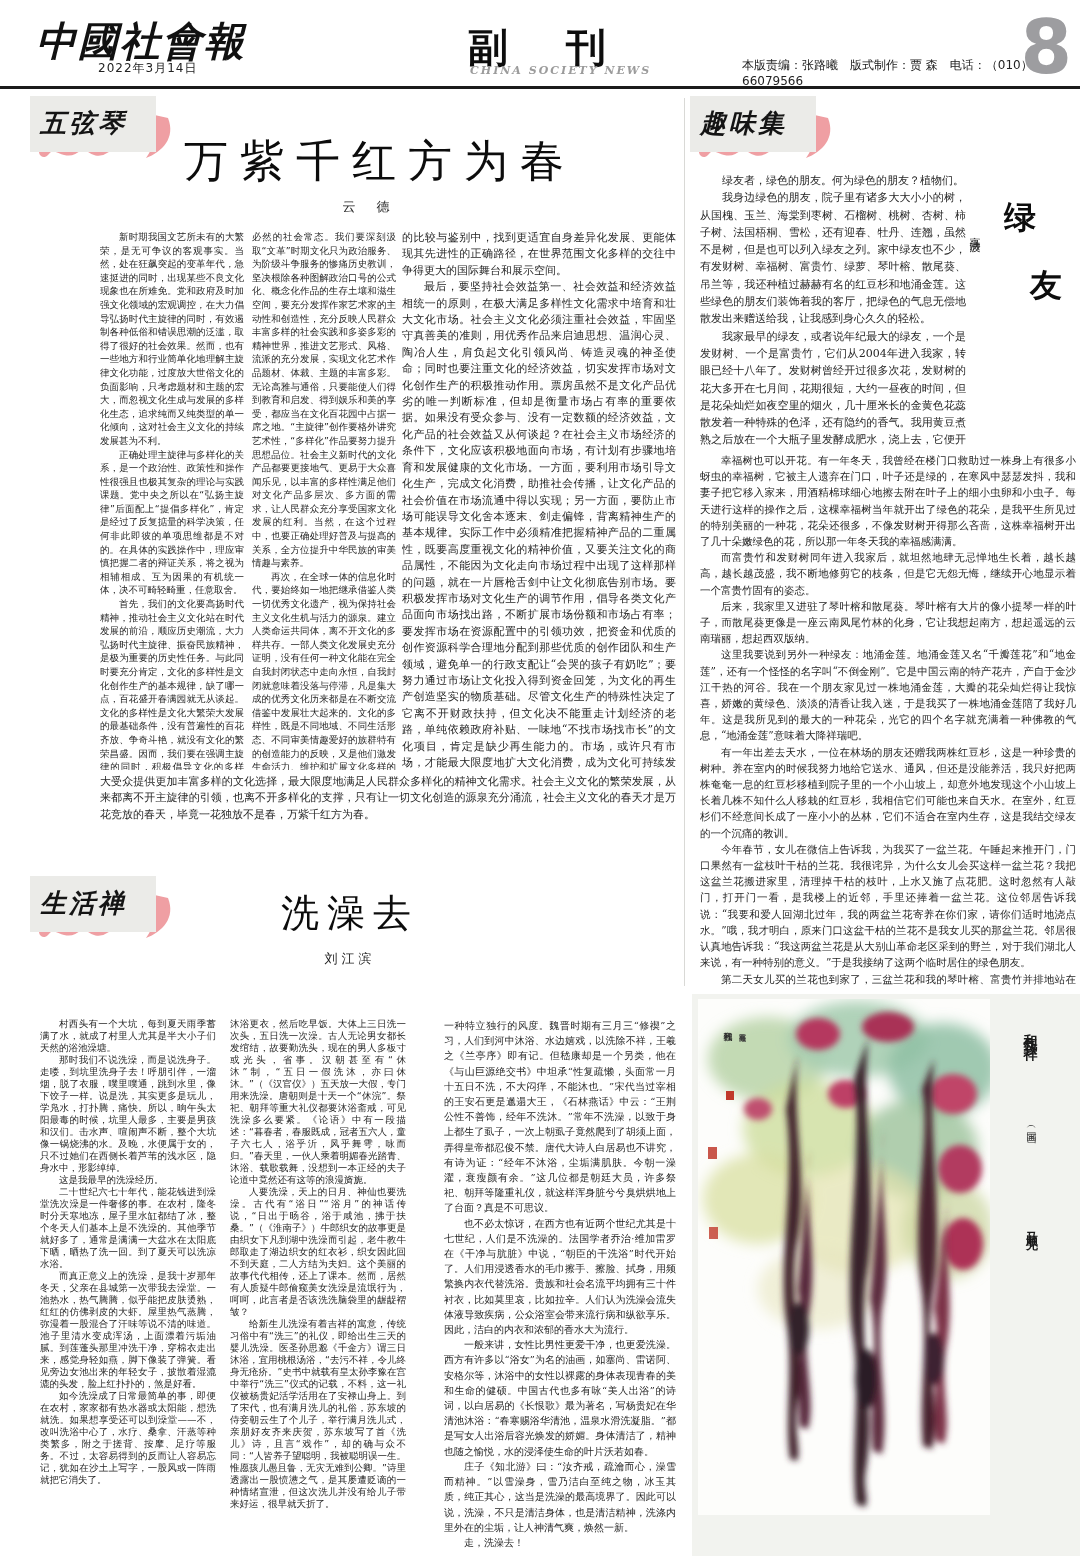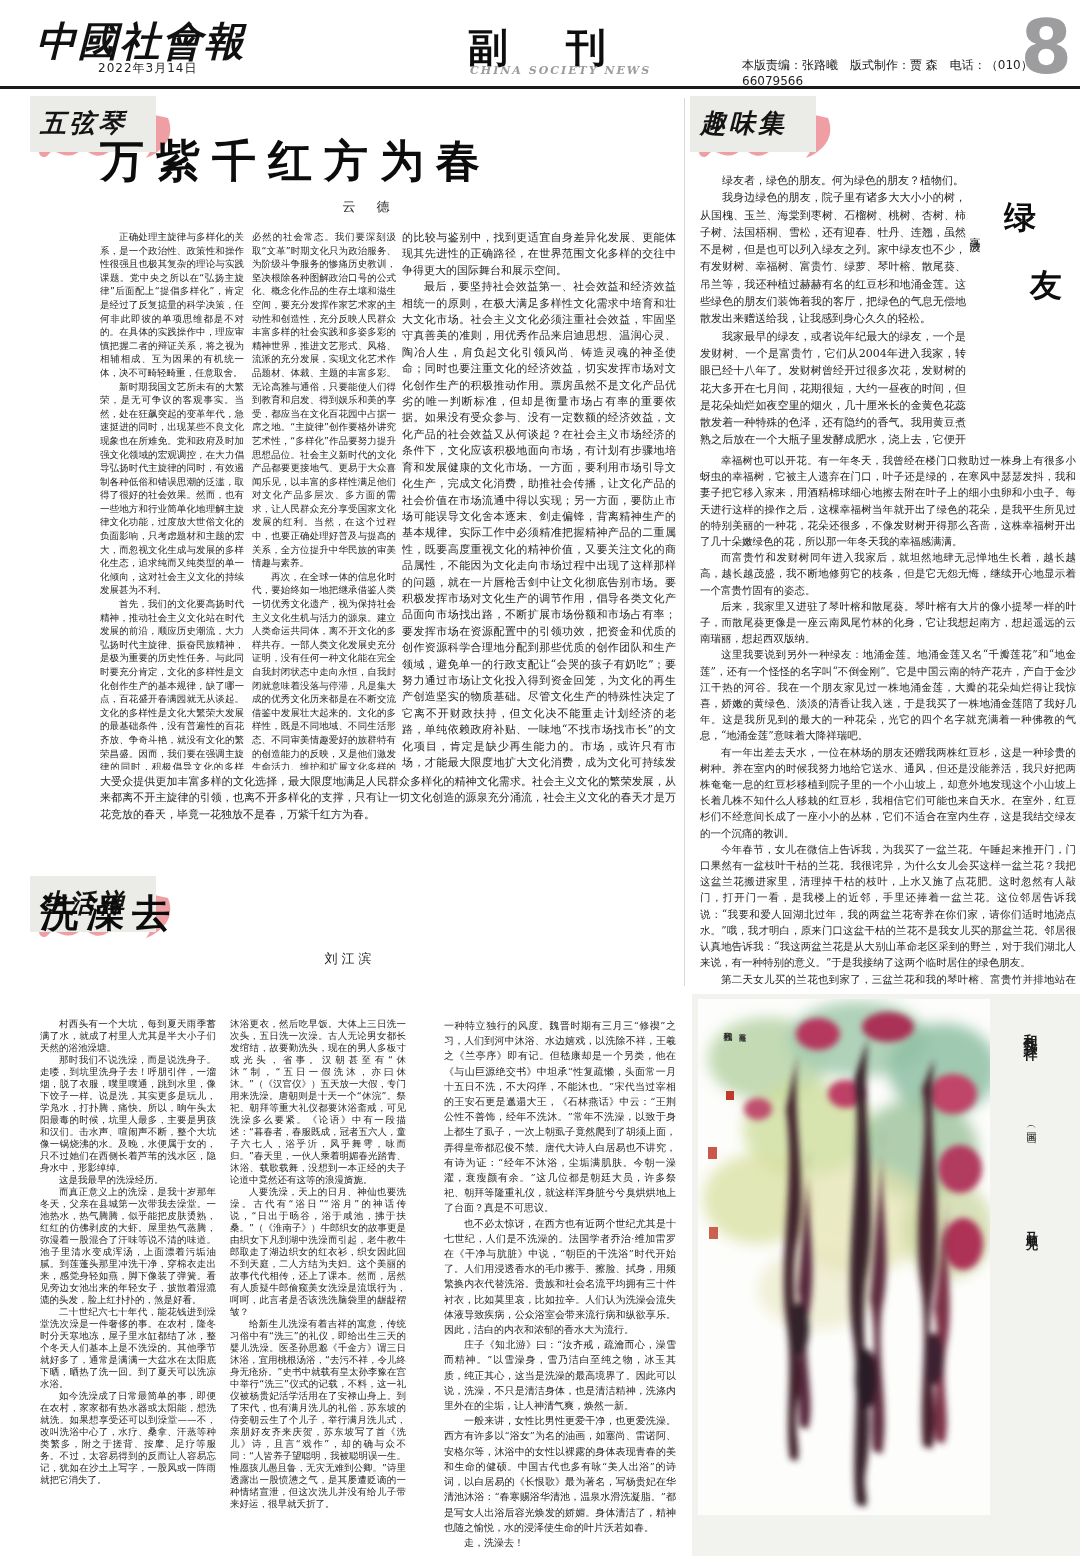--- a/index.html
+++ b/index.html
@@ -16,21 +16,21 @@
   .editors{position:absolute;left:742px;top:57px;font-size:12px;color:#222;}
   .pagenum{position:absolute;right:8px;top:10px;font-size:74px;font-weight:bold;color:#9d9da0;line-height:1;}
   .mast-rule{position:absolute;left:0;top:86px;width:1080px;height:3px;background:#1b1b1b;}
   
   .badge{position:absolute;width:168px;height:72px;}
   .badge .box{position:absolute;left:0;top:0;width:126px;height:56px;background:#ebebe8;}
   .badge .txt{position:absolute;left:10px;top:10px;font-family:"DejaVu Serif",serif;
         font-size:26px;font-weight:bold;font-style:italic;color:#141414;letter-spacing:3px;text-align:right;}
   .badge svg{position:absolute;left:0;top:0;}
   
-  .headline{position:absolute;font-weight:bold;color:#0c0c0c;}
+  .headline{position:absolute;text-align:center;font-weight:normal;color:#0c0c0c;}
   .byline{position:absolute;text-align:center;font-size:13px;color:#222;letter-spacing:4px;}
   
   .col{position:absolute;text-align:justify;overflow:hidden;color:#262626;}
   .col p{margin:0;text-indent:2em;}
   .col p.cont{text-indent:0;}
   .song{font-family:"DejaVu Sans",sans-serif;}
   .fang{font-family:"DejaVu Serif",serif;}
   .ncol1{font-size:9.5px;line-height:13.6px;}
   .wcol1{font-size:11px;line-height:16.4px;}
   .ncol2{font-size:9.5px;line-height:12px;}
@@ -73,22 +73,22 @@
       </svg>
     </span>
     <span class="box"></span>
     <span class="txt">五弦琴</span>
   </div>
 
   <div class="headline" style="left:100px;top:132px;width:560px;font-size:44px;letter-spacing:12px;">万紫千红方为春</div>
   <div class="byline" style="left:88px;top:198px;width:560px;">云　德</div>
 
   <div class="col song ncol1" style="left:100px;top:230px;width:144px;height:540px;">
+      <p>新时期我国文艺所未有的大繁荣，是无可争议的客观事实。当然，处在狂飙突起的变革年代，急速挺进的同时，出现某些不良文化现象也在所难免。党和政府及时加强文化领域的宏观调控，在大力倡导弘扬时代主旋律的同时，有效遏制各种低俗和错误思潮的泛滥，取得了很好的社会效果。然而，也有一些地方和行业简单化地理解主旋律文化功能，过度放大世俗文化的负面影响，只考虑题材和主题的宏大，而忽视文化生成与发展的多样化生态，追求纯而又纯类型的单一化倾向，这对社会主义文化的持续发展甚为不利。</p>
       <p>正确处理主旋律与多样化的关系，是一个政治性、政策性和操作性很强且也极其复杂的理论与实践课题。党中央之所以在“弘扬主旋律”后面配上“提倡多样化”，肯定是经过了反复掂量的科学决策，任何非此即彼的单项思维都是不对的。在具体的实践操作中，理应审慎把握二者的辩证关系，将之视为相辅相成、互为因果的有机统一体，决不可畸轻畸重，任意取舍。</p>
-      <p>新时期我国文艺所未有的大繁荣，是无可争议的客观事实。当然，处在狂飙突起的变革年代，急速挺进的同时，出现某些不良文化现象也在所难免。党和政府及时加强文化领域的宏观调控，在大力倡导弘扬时代主旋律的同时，有效遏制各种低俗和错误思潮的泛滥，取得了很好的社会效果。然而，也有一些地方和行业简单化地理解主旋律文化功能，过度放大世俗文化的负面影响，只考虑题材和主题的宏大，而忽视文化生成与发展的多样化生态，追求纯而又纯类型的单一化倾向，这对社会主义文化的持续发展甚为不利。</p>
       <p>首先，我们的文化要高扬时代精神，推动社会主义文化站在时代发展的前沿，顺应历史潮流，大力弘扬时代主旋律、振奋民族精神，是极为重要的历史性任务。与此同时要充分肯定，文化的多样性是文化创作生产的基本规律，缺了哪一点，百花盛开春满园就无从谈起。文化的多样性是文化大繁荣大发展的最基础条件，没有普遍性的百花齐放、争奇斗艳，就没有文化的繁荣昌盛。因而，我们要在强调主旋律的同时，积极倡导文化的多样化，在制定各种文化创作生产规划时，高度重视题材、主题和样式的多样生成，把文化产品的极大丰富作为文化发展目标，保证文化多样化发展成为国家文化战略。要热情鼓励不同文化风格、不同流派的百家争鸣，给不同类型的作家提供更加广阔的挥洒舞台，相信文化一定能在竞争中赢得优势，在不断累积中攀登时代新的文化高峰。</p>
     </div>
   <div class="col song ncol1" style="left:252px;top:230px;width:144px;height:540px;">
       <p class="cont">必然的社会常态。我们要深刻汲取“文革”时期文化只为政治服务、为阶级斗争服务的惨痛历史教训，坚决根除各种图解政治口号的公式化、概念化作品的生存土壤和滋生空间，要充分发挥作家艺术家的主动性和创造性，充分反映人民群众丰富多样的社会实践和多姿多彩的精神世界，推进文艺形式、风格、流派的充分发展，实现文化艺术作品题材、体裁、主题的丰富多彩。无论高雅与通俗，只要能使人们得到教育和启发、得到娱乐和美的享受，都应当在文化百花园中占据一席之地。“主旋律”创作要格外讲究艺术性，“多样化”作品要努力提升思想品位。社会主义新时代的文化产品都要更接地气、更易于大众喜闻乐见，以丰富的多样性满足他们对文化产品多层次、多方面的需求，让人民群众充分享受国家文化发展的红利。当然，在这个过程中，也要正确处理好普及与提高的关系，全方位提升中华民族的审美情趣与素养。</p>
       <p>再次，在全球一体的信息化时代，要始终如一地把继承借鉴人类一切优秀文化遗产，视为保持社会主义文化生机与活力的源泉。建立人类命运共同体，离不开文化的多样共存。一部人类文化发展史充分证明，没有任何一种文化能在完全自我封闭状态中走向永恒，自我封闭就意味着没落与停滞，凡是集大成的优秀文化历来都是在不断交流借鉴中发展壮大起来的。文化的多样性，既是不同地域、不同生活形态、不同审美情趣爱好的族群特有的创造能力的反映，又是他们激发生命活力、维护和扩展文化多样的必然结果。我们要坚持立足本土、尊重差异，把兼容借鉴外来文化作为文化多样发展的重要渠道，既不能把对外开放当作临时迫不得已的文化策略，也不能简单地以政治概念来定义各种文化现象，要建立保护与坚守文化多样的伦理原则，在与不同文化</p>
     </div>
   <div class="col fang wcol1" style="left:402px;top:230px;width:274px;height:540px;">
       <p class="cont">的比较与鉴别中，找到更适宜自身差异化发展、更能体现其先进性的正确路径，在世界范围文化多样的交往中争得更大的国际舞台和展示空间。</p>
       <p>最后，要坚持社会效益第一、社会效益和经济效益相统一的原则，在极大满足多样性文化需求中培育和壮大文化市场。社会主义文化必须注重社会效益，牢固坚守真善美的准则，用优秀作品来启迪思想、温润心灵、陶冶人生，肩负起文化引领风尚、铸造灵魂的神圣使命；同时也要注重文化的经济效益，切实发挥市场对文化创作生产的积极推动作用。票房虽然不是文化产品优劣的唯一判断标准，但却是衡量市场占有率的重要依据。如果没有受众参与、没有一定数额的经济效益，文化产品的社会效益又从何谈起？在社会主义市场经济的条件下，文化应该积极地面向市场，有计划有步骤地培育和发展健康的文化市场。一方面，要利用市场引导文化生产，完成文化消费，助推社会传播，让文化产品的社会价值在市场流通中得以实现；另一方面，要防止市场可能误导文化舍本逐末、剑走偏锋，背离精神生产的基本规律。实际工作中必须精准把握精神产品的二重属性，既要高度重视文化的精神价值，又要关注文化的商品属性，不能因为文化走向市场过程中出现了这样那样的问题，就在一片唇枪舌剑中让文化彻底告别市场。要积极发挥市场对文化生产的调节作用，倡导各类文化产品面向市场找出路，不断扩展市场份额和市场占有率；要发挥市场在资源配置中的引领功效，把资金和优质的创作资源科学合理地分配到那些优质的创作团队和生产领域，避免单一的行政支配让“会哭的孩子有奶吃”；要努力通过市场让文化投入得到资金回笼，为文化的再生产创造坚实的物质基础。尽管文化生产的特殊性决定了它离不开财政扶持，但文化决不能重走计划经济的老路，单纯依赖政府补贴、一味地“不找市场找市长”的文化项目，肯定是缺少再生能力的。市场，或许只有市场，才能最大限度地扩大文化消费，成为文化可持续发展的不竭动力。同时，也能在更大范围的市场源头开发中为广</p>
     </div>
@@ -107,34 +107,34 @@
     <span class="txt">生活禅</span>
   </div>
 
   <div class="headline" style="left:40px;top:888px;width:620px;font-size:38px;letter-spacing:8px;">洗澡去</div>
   <div class="byline" style="left:40px;top:950px;width:620px;">刘江滨</div>
 
   <div class="col song ncol2" style="left:40px;top:1018px;width:176px;height:538px;">
       <p>村西头有一个大坑，每到夏天雨季蓄满了水，就成了村里人尤其是半大小子们天然的浴池澡塘。</p>
       <p>那时我们不说洗澡，而是说洗身子。走喽，到坑里洗身子去！呼朋引伴，一溜烟，脱了衣服，噗里噗通，跳到水里，像下饺子一样。说是洗，其实更多是玩儿，学凫水，打扑腾，痛快。所以，晌午头太阳最毒的时候，坑里人最多，主要是男孩和汉们。击水声、喧闹声不断，整个大坑像一锅烧沸的水。及晚，水便属于女的，只不过她们在西侧长着芦苇的浅水区，隐身水中，形影绰绰。</p>
       <p>这是我最早的洗澡经历。</p>
+      <p>二十世纪六七十年代，能花钱进到澡堂洗次澡是一件奢侈的事。在农村，隆冬时分天寒地冻，屋子里水缸都结了冰，整个冬天人们基本上是不洗澡的。其他季节就好多了，通常是满满一大盆水在太阳底下晒，晒热了洗一回。到了夏天可以洗凉水浴。</p>
       <p>而真正意义上的洗澡，是我十岁那年冬天，父亲在县城第一次带我去澡堂。一池热水，热气腾腾，似乎能把皮肤烫熟，红红的仿佛剥皮的大虾。屋里热气蒸腾，弥漫着一股混合了汗味等说不清的味道。池子里清水变成浑汤，上面漂着污垢油腻。到莲蓬头那里冲洗干净，穿棉衣走出来，感觉身轻如燕，脚下像装了弹簧。看见旁边女池出来的年轻女子，披散着湿漉漉的头发，脸上红扑扑的，煞是好看。</p>
-      <p>二十世纪六七十年代，能花钱进到澡堂洗次澡是一件奢侈的事。在农村，隆冬时分天寒地冻，屋子里水缸都结了冰，整个冬天人们基本上是不洗澡的。其他季节就好多了，通常是满满一大盆水在太阳底下晒，晒热了洗一回。到了夏天可以洗凉水浴。</p>
       <p>如今洗澡成了日常最简单的事，即便在农村，家家都有热水器或太阳能，想洗就洗。如果想享受还可以到澡堂——不，改叫洗浴中心了，水疗、桑拿、汗蒸等种类繁多，附之于搓背、按摩、足疗等服务。不过，太容易得到的反而让人容易忘记，犹如在沙土上写字，一股风或一阵雨就把它消失了。</p>
     </div>
   <div class="col song ncol2" style="left:230px;top:1018px;width:176px;height:538px;">
       <p class="cont">沐浴更衣，然后吃早饭。大体上三日洗一次头，五日洗一次澡。古人无论男女都长发绾结，故要勤洗头，现在的男人多板寸或光头，省事。汉朝甚至有“休沐”制，“五日一假洗沐，亦曰休沐。”（《汉官仪》）五天放一大假，专门用来洗澡。唐朝则是十天一个“休浣”。祭祀、朝拜等重大礼仪都要沐浴斋戒，可见洗澡多么要紧。《论语》中有一段描述：“暮春者，春服既成，冠者五六人，童子六七人，浴乎沂，风乎舞雩，咏而归。”春天里，一伙人乘着明媚春光踏青、沐浴、载歌载舞，没想到一本正经的夫子论道中竟然还有这等的浪漫旖旎。</p>
       <p>人要洗澡，天上的日月、神仙也要洗澡。古代有“浴日”“浴月”的神话传说，“日出于旸谷，浴于咸池，拂于扶桑。”（《淮南子》）牛郎织女的故事更是由织女下凡到湖中洗澡而引起，老牛教牛郎取走了湖边织女的红衣衫，织女因此回不到天庭，二人方结为夫妇。这个美丽的故事代代相传，还上了课本。然而，居然有人质疑牛郎偷窥美女洗澡是流氓行为，呵呵，此言者是否该洗洗脑袋里的龌龊褶皱？</p>
       <p>给新生儿洗澡有着吉祥的寓意，传统习俗中有“洗三”的礼仪，即给出生三天的婴儿洗澡。医圣孙思邈《千金方》谓三日沐浴，宜用桃根汤浴，“去污不祥，令儿终身无疮疥。”史书中就载有皇太孙李豫在宫中举行“洗三”仪式的记载，不料，这一礼仪被杨贵妃活学活用在了安禄山身上。到了宋代，也有满月洗儿的礼俗，苏东坡的侍妾朝云生了个儿子，举行满月洗儿式，亲朋好友齐来庆贺，苏东坡写了首《洗儿》诗，且言“戏作”，却的确与众不同：“人皆养子望聪明，我被聪明误一生。惟愿孩儿愚且鲁，无灾无难到公卿。”诗里透露出一股愤懑之气，是其屡遭贬谪的一种情绪宣泄，但这次洗儿并没有给儿子带来好运，很早就夭折了。</p>
     </div>
   <div class="col fang wcol2" style="left:444px;top:1018px;width:232px;height:538px;">
       <p class="cont">一种特立独行的风度。魏晋时期有三月三“修禊”之习，人们到河中沐浴、水边嬉戏，以洗除不祥，王羲之《兰亭序》即有记。但嵇康却是一个另类，他在《与山巨源绝交书》中坦承“性复疏懒，头面常一月十五日不洗，不大闷痒，不能沐也。”宋代当过宰相的王安石更是邋遢大王，《石林燕话》中云：“王荆公性不善饰，经年不洗沐。”常年不洗澡，以致于身上都生了虱子，一次上朝虱子竟然爬到了胡须上面，弄得皇帝都忍俊不禁。唐代大诗人白居易也不讲究，有诗为证：“经年不沐浴，尘垢满肌肤。今朝一澡濯，衰瘦颜有余。”这几位都是朝廷大员，许多祭祀、朝拜等隆重礼仪，就这样浑身脏兮兮臭烘烘地上了台面？真是不可思议。</p>
       <p>也不必太惊讶，在西方也有近两个世纪尤其是十七世纪，人们是不洗澡的。法国学者乔治·维加雷罗在《干净与肮脏》中说，“朝臣的干洗浴”时代开始了。人们用浸透香水的毛巾擦手、擦脸、拭身，用频繁换内衣代替洗浴。贵族和社会名流平均拥有三十件衬衣，比如莫里哀，比如拉辛。人们认为洗澡会流失体液导致疾病，公众浴室会带来流行病和纵欲享乐。因此，洁白的内衣和浓郁的香水大为流行。</p>
+      <p>一般来讲，女性比男性更爱干净，也更爱洗澡。西方有许多以“浴女”为名的油画，如塞尚、雷诺阿、安格尔等，沐浴中的女性以裸露的身体表现青春的美和生命的健硕。中国古代也多有咏“美人出浴”的诗词，以白居易的《长恨歌》最为著名，写杨贵妃在华清池沐浴：“春寒赐浴华清池，温泉水滑洗凝脂。”都是写女人出浴后容光焕发的娇媚。身体清洁了，精神也随之愉悦，水的浸泽使生命的叶片沃若如春。</p>
       <p>庄子《知北游》曰：“汝齐戒，疏瀹而心，澡雪而精神。”以雪澡身，雪乃洁白至纯之物，冰玉其质，纯正其心，这当是洗澡的最高境界了。因此可以说，洗澡，不只是清洁身体，也是清洁精神，洗涤内里外在的尘垢，让人神清气爽，焕然一新。</p>
-      <p>一般来讲，女性比男性更爱干净，也更爱洗澡。西方有许多以“浴女”为名的油画，如塞尚、雷诺阿、安格尔等，沐浴中的女性以裸露的身体表现青春的美和生命的健硕。中国古代也多有咏“美人出浴”的诗词，以白居易的《长恨歌》最为著名，写杨贵妃在华清池沐浴：“春寒赐浴华清池，温泉水滑洗凝脂。”都是写女人出浴后容光焕发的娇媚。身体清洁了，精神也随之愉悦，水的浸泽使生命的叶片沃若如春。</p>
       <p>走，洗澡去！</p>
     </div>
 
   <div class="vrule" style="left:684px;top:98px;height:888px;"></div>
 
   <div class="badge" style="left:690px;top:96px;">
     <span class="icon">
       <svg width="168" height="72" viewBox="0 0 168 72">
         <path d="M14 56 C 26 40, 34 64, 48 50 C 57 41, 62 62, 76 52" stroke="#ef9fa3" stroke-width="10" fill="none" stroke-linecap="round"></path>
         <path d="M120 18 C 108 36, 134 38, 116 62 C 132 56, 146 42, 138 22 Z" fill="#ef9fa3"></path>

